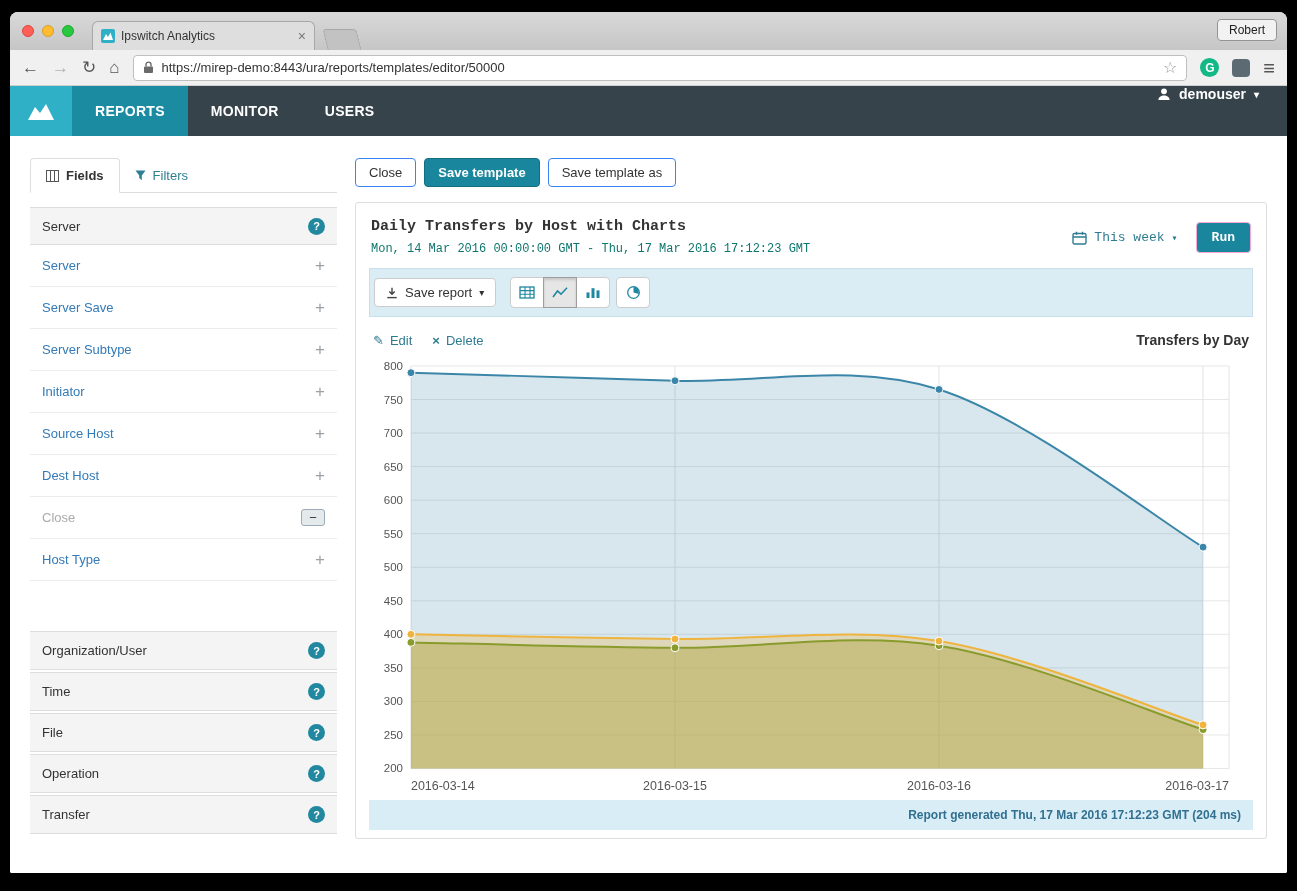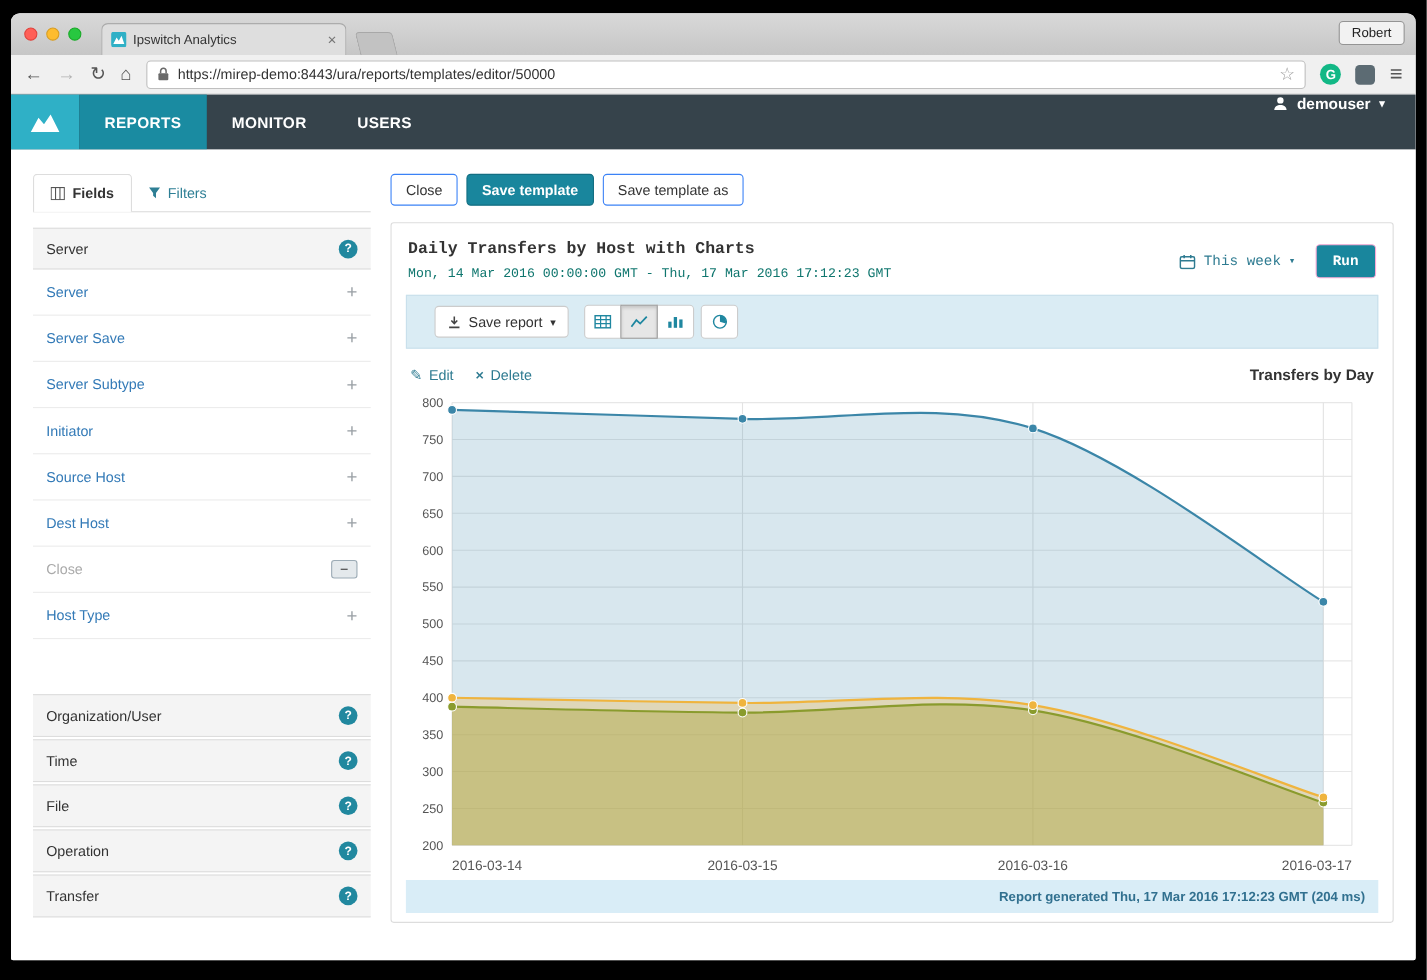--- a/index.html
+++ b/index.html
@@ -119,21 +119,21 @@
 
   .card { border:1px solid #ddd; border-radius:3px; padding:13px 13px 8px; }
   .report-head { display:flex; justify-content:space-between; align-items:flex-start; margin-bottom:12px; padding:2px 2px 0;font-family:Liberation Mono, monospace; }
   .report-title { margin:0 0 7px; font-size:15px; font-weight:bold; color:#333; }
   .report-dates { font-size:12px; color:#0f766e; }
   .head-controls { display:flex; align-items:center; gap:18px; margin-top:4px; }
   .timeframe { color:#2e7b91; font-size:13px; display:flex; align-items:center; gap:7px; }
   .run-btn { background:#19869d; border:1px solid #f9a8d4; color:#fff; font-weight:bold; font-size:13px; padding:7px 15px; border-radius:4px; font-family:inherit; }
 
   .report-toolbar {
-    background:#daecf4; border:1px solid #c9e0ec; padding:8px 25px;
+    background:#daecf4; border:1px solid #c9e0ec; padding:8px 4px;
     display:flex; align-items:center; gap:14px; margin-bottom:13px;
   }
   .save-report-btn {
     background:#fff; border:1px solid #ccc; border-radius:4px; padding:6px 11px;
     font-size:13px; color:#333; display:flex; align-items:center; gap:7px; font-family:inherit;
   }
   .view-group { display:flex; }
   .vbtn {
     width:34px; height:31px; background:#fff; border:1px solid #ccc; margin-left:-1px;
     display:flex; align-items:center; justify-content:center; padding:0;

